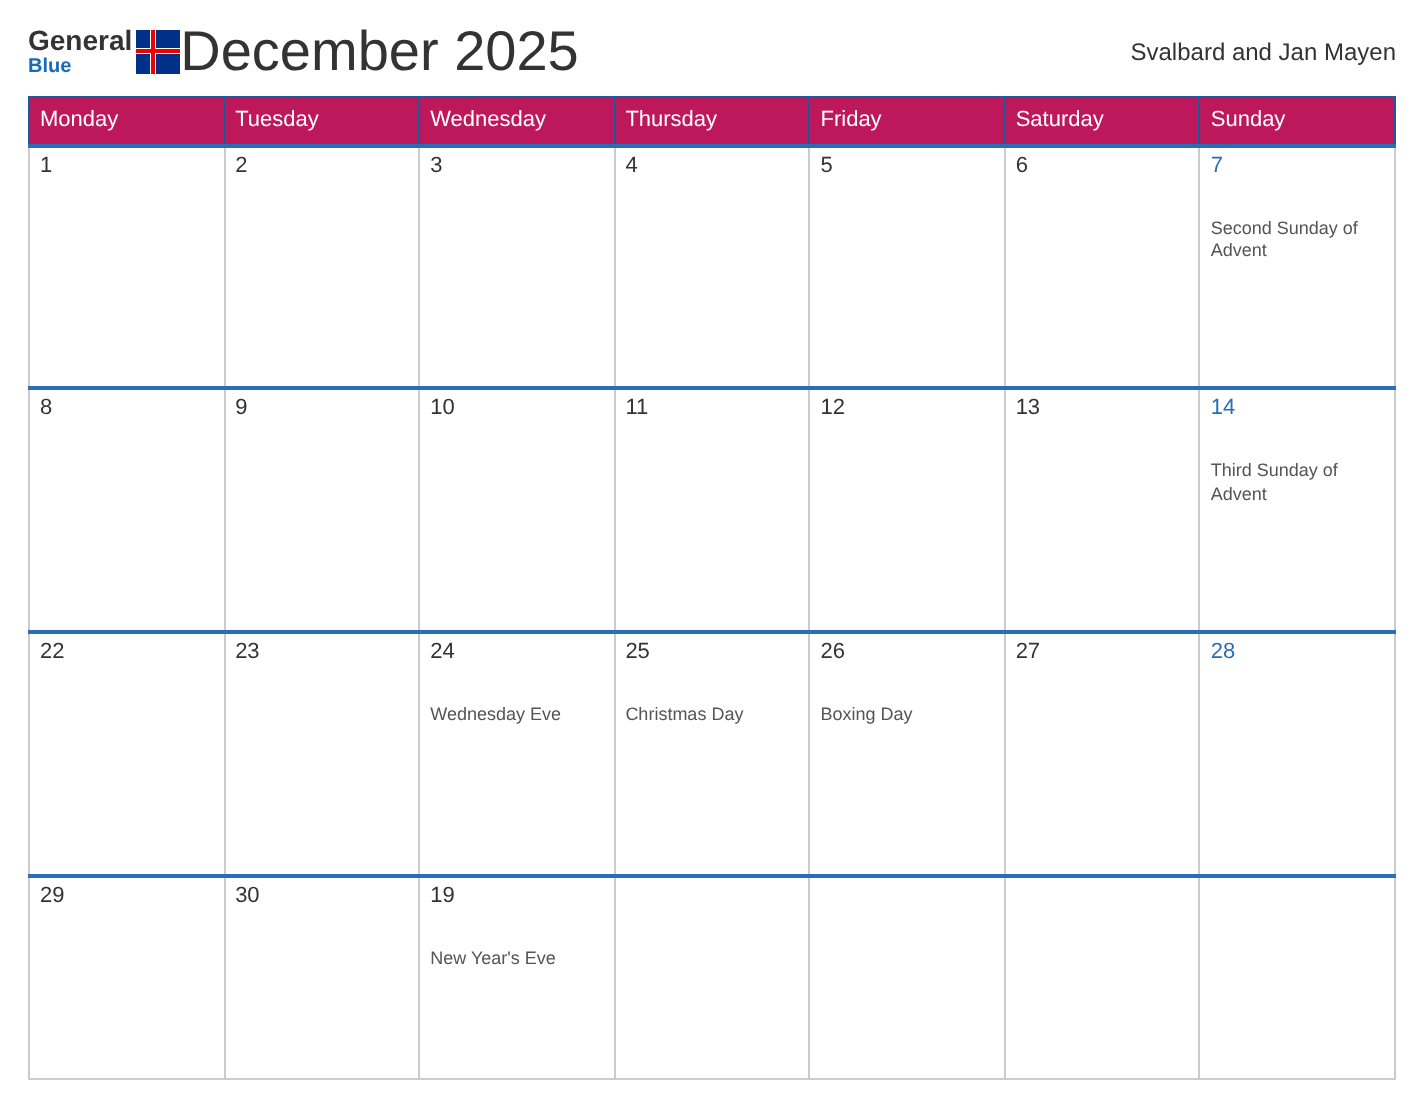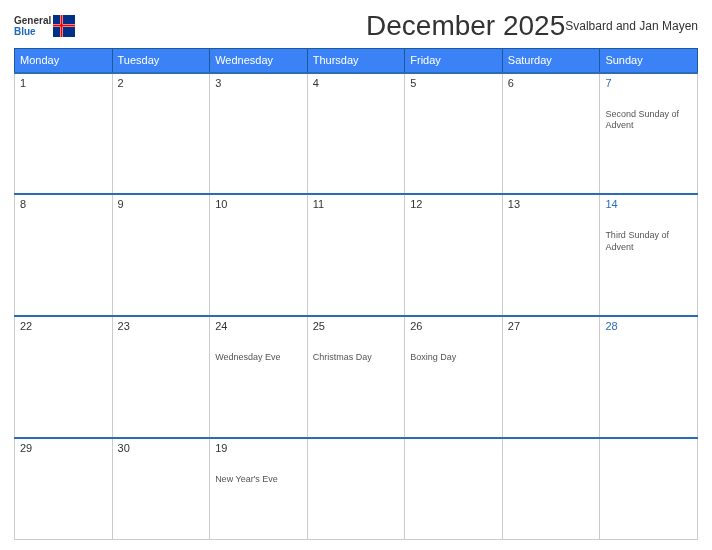--- a/index.html
+++ b/index.html
@@ -28,49 +28,49 @@
       align-items: center;
       font-size: 11px;
       font-weight: bold;
       color: #333;
     }
     .logo-text {
       display: flex;
       flex-direction: column;
       line-height: 1.1;
     }
-    .logo-general { color: #333; font-size: 10px; font-weight: bold; }
+    .logo-general { color: #333; font-size: 14px; font-weight: bold; }
     .logo-blue { color: #1a6abf; font-size: 10px; font-weight: bold; }
     .logo-flag {
       width: 22px;
       height: 22px;
       margin-left: 2px;
     }
     .month-title {
       font-size: 28px;
       font-weight: normal;
       color: #333;
-      text-align: right;
+      text-align: left;
       flex: 1;
     }
     .region {
       font-size: 12px;
       color: #333;
       text-align: center;
       min-width: 120px;
     }
     .calendar {
       flex: 1;
       border: 1px solid #ccc;
       border-collapse: collapse;
       width: 100%;
       table-layout: fixed;
     }
     .calendar th {
-      background-color: #3b82f6;
+      background-color: #be185d;
       color: #fff;
       font-size: 11px;
       font-weight: normal;
       padding: 4px 5px;
       text-align: left;
       border: 1px solid #1a5a9a;
       height: 24px;
     }
     .calendar td {
       vertical-align: top;

